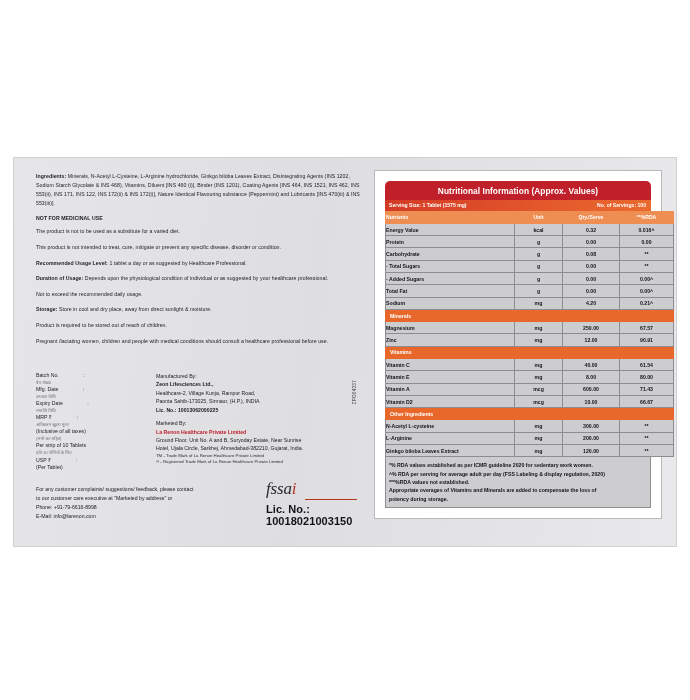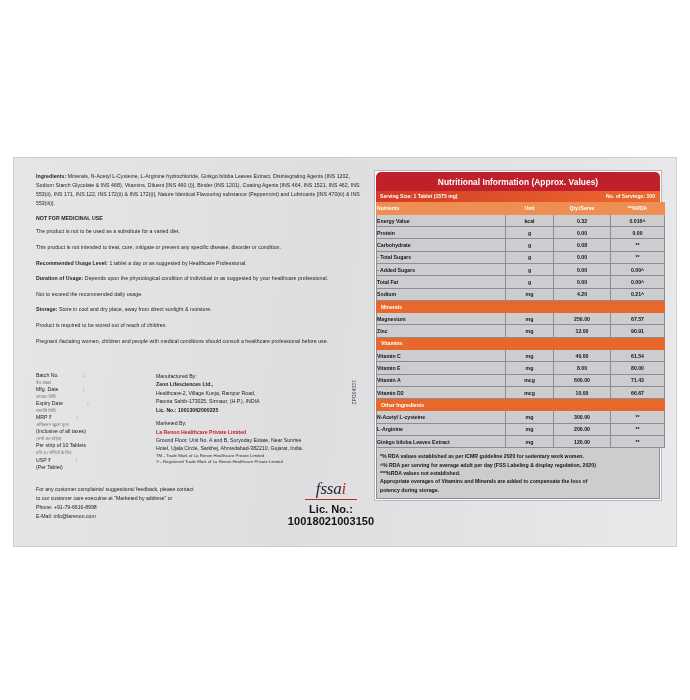--- a/index.html
+++ b/index.html
@@ -69,21 +69,21 @@
   }
 
   
   .contact{
     position:absolute;left:22px;top:327px;width:250px;
   }
   .c-line{font-size:5.2px;color:#1d1d1f;line-height:1.72;}
 
   
   .fssai-wrap{
-    position:absolute;left:252px;top:322px;width:130px;text-align:center;
+    position:absolute;left:252px;top:322px;width:130px;
   }
   .fssai-logo{
     font-family:"Liberation Serif",serif;
     font-style:italic;
     font-size:17px;
     color:#2b2b2f;
     letter-spacing:-.01em;
     line-height:1;
     position:relative;
     display:inline-block;
@@ -97,21 +97,21 @@
   }
 
   
   .nut-card{
     position:absolute;
     left:360px;top:12px;
     width:288px;
     background:#fff;
     border:1px solid #b9b9bd;
     box-sizing:border-box;
-    padding:1px;
+    padding:10px;
   }
   .nut-title{
     background:#c0202a;
     color:#fff;
     text-align:center;
     font-weight:bold;
     font-size:8.4px;
     padding:4.5px 0 4px 0;
     border-radius:5px 5px 0 0;
     letter-spacing:.005em;

